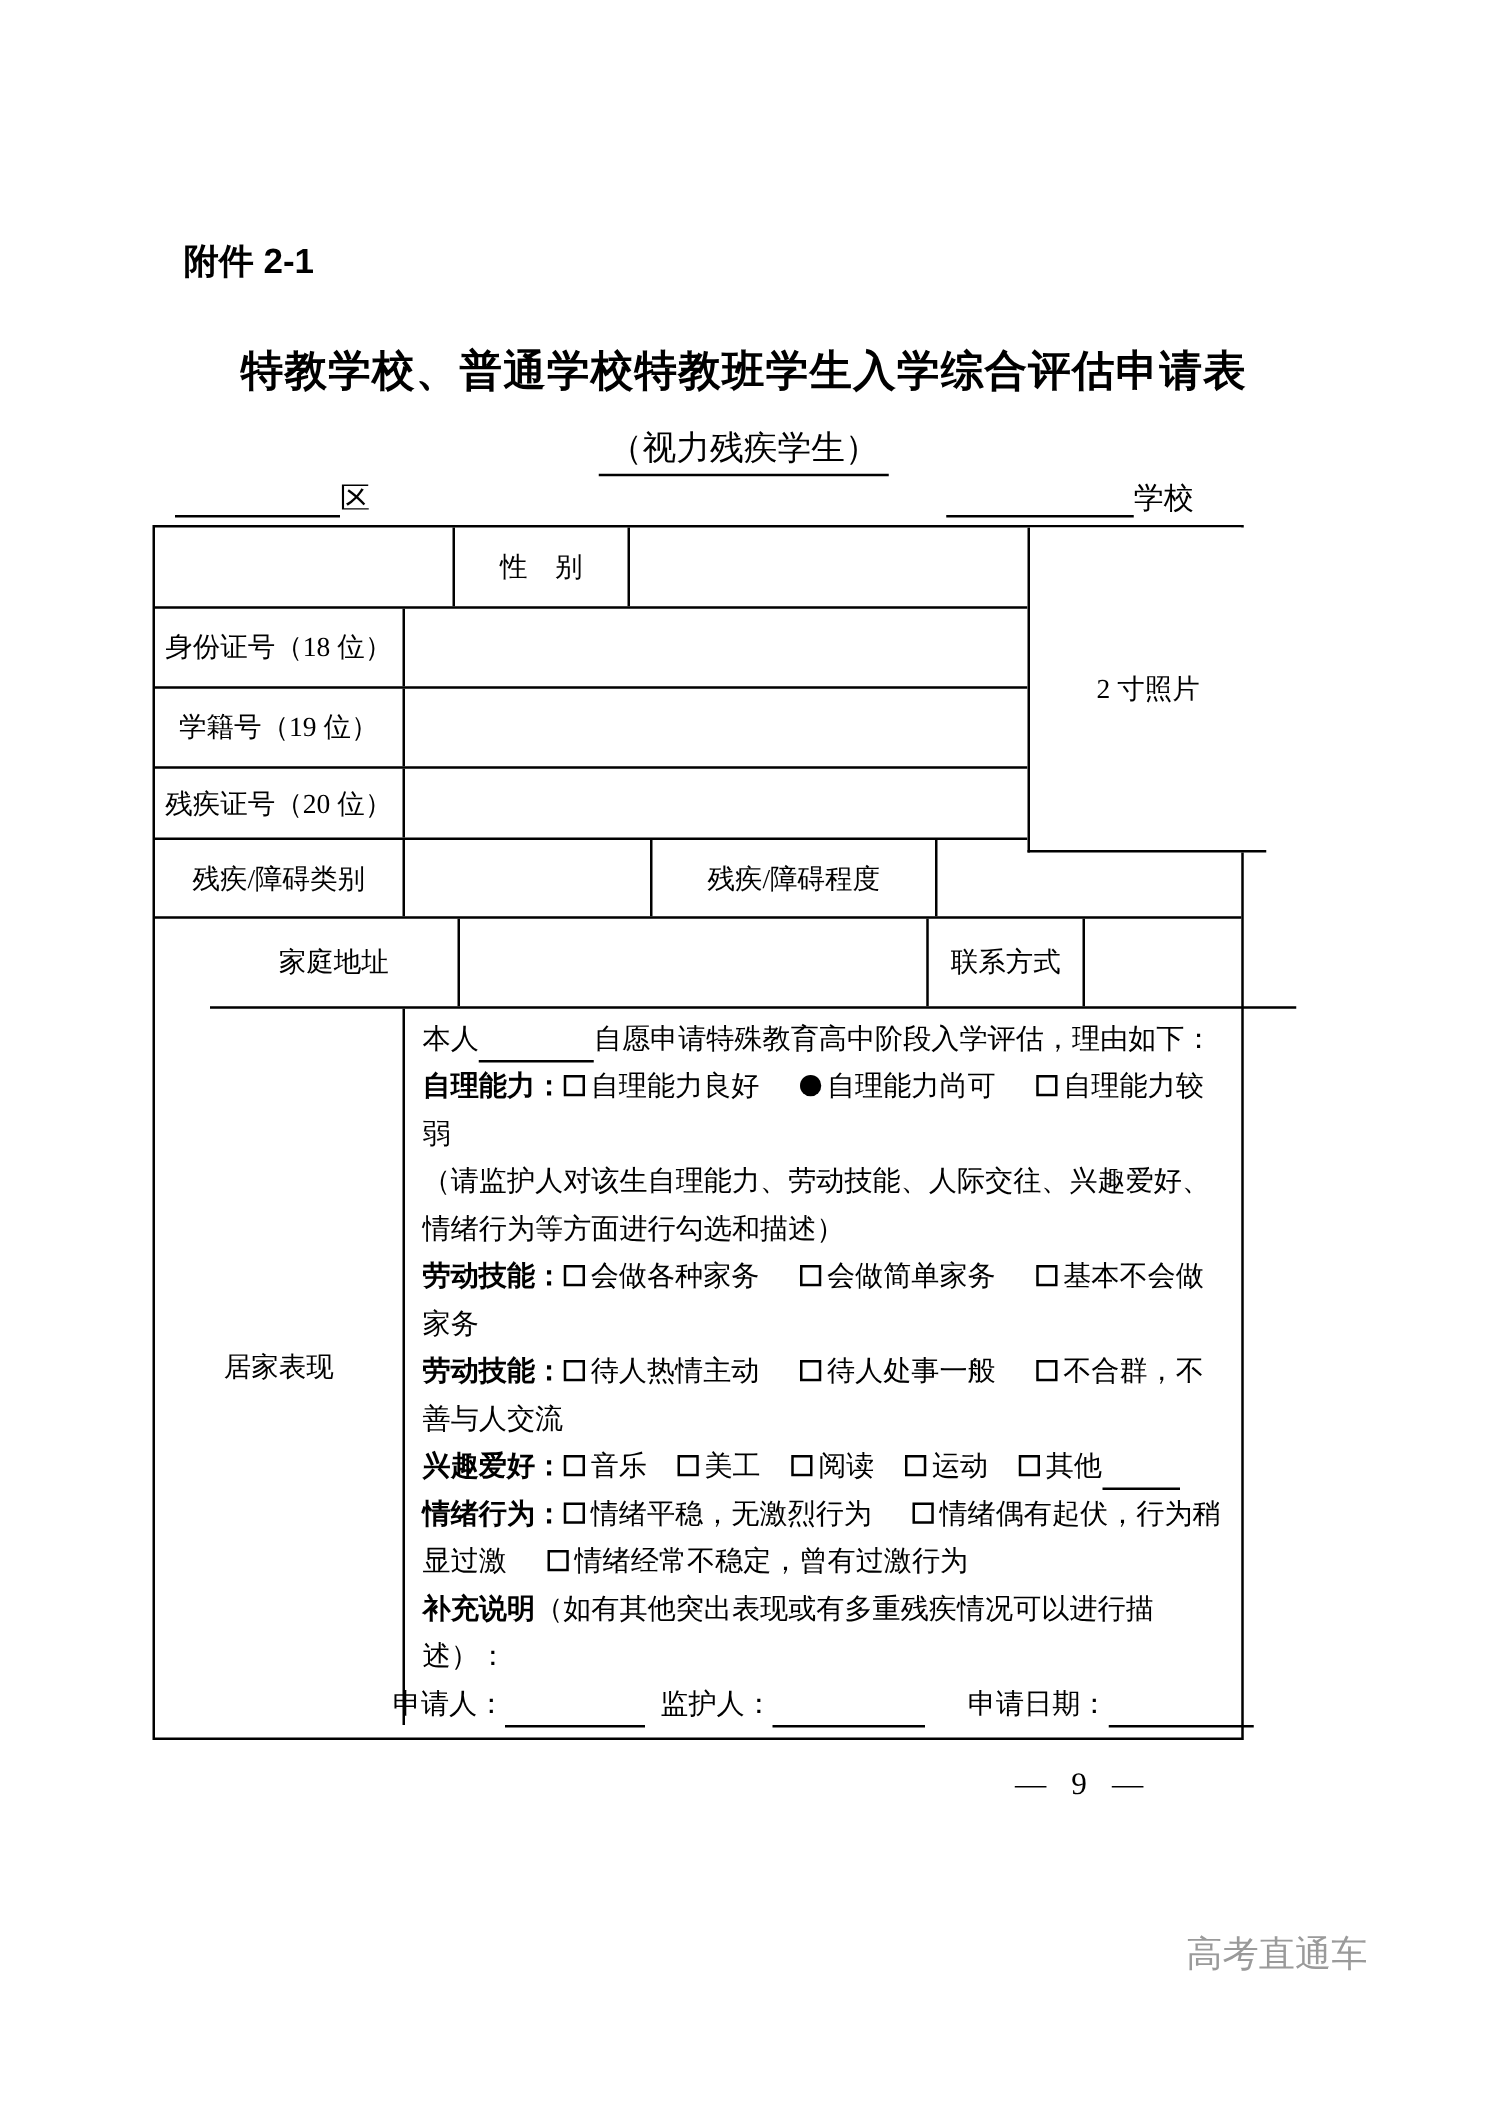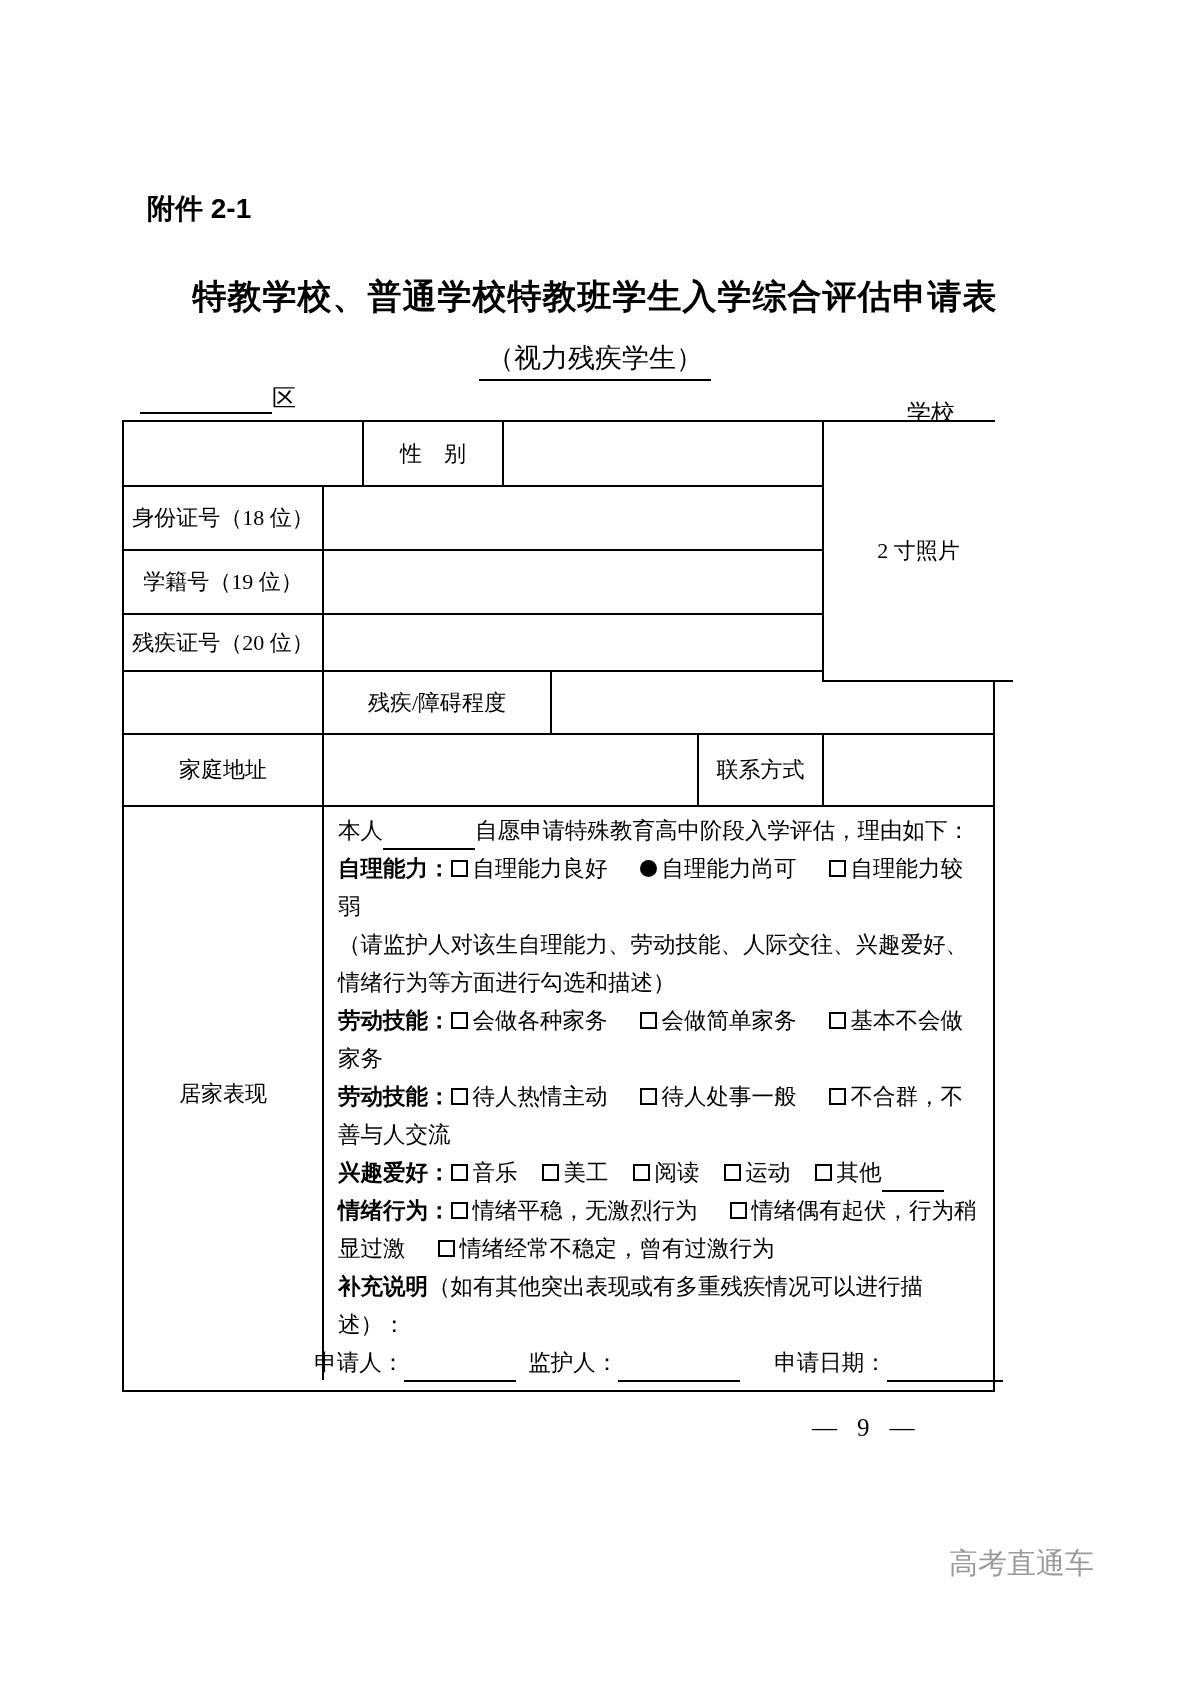--- a/index.html
+++ b/index.html
@@ -22,39 +22,39 @@
     font-family:"Liberation Sans", sans-serif; letter-spacing:1px;
   }
   .subtitle-wrap { position:absolute; left:0; top:340px; width:1190px; text-align:center; }
   .subtitle {
     display:inline-block; font-size:27px;
     border-bottom:2px solid #000; padding:0 8px 3px;
   }
 
   .region-line { position:absolute; left:0; top:382px; width:1190px; height:32px; font-size:24px; }
   .district-field { position:absolute; left:140px; top:0; }
-  .school-field   { position:absolute; right:235px; top:15px; }
+  .school-field   { position:absolute; right:235px; top:0; }
   .blankline { display:inline-block; border-bottom:2px solid #000; height:26px; vertical-align:bottom; }
   .bl-district { width:132px; }
   .bl-school   { width:150px; }
 
   
   .form-table {
     position:absolute; left:122px; top:420px;
     width:873px; height:972px;
     border:2px solid #000; background:#fff;
   }
   .trow { display:flex; width:869px; }
   .trow-part { width:698px; }           
   .r1 { height:65px; border-bottom:2px solid #000; }
   .r2 { height:64px; border-bottom:2px solid #000; }
   .r3 { height:64px; border-bottom:2px solid #000; }
   .r4 { height:57px; border-bottom:2px solid #000; }
   .r5 { height:63px; border-bottom:2px solid #000; }
-  .r6 { height:72px; border-bottom:2px solid #000; }
+  .r6 { height:72px; border-bottom:2px solid #000;margin-left:44px; }
   .r7 { height:573px; }
   .cell {
     display:flex; align-items:center; justify-content:center;
     font-size:22px; text-align:center; height:100%;
   }
   .cell + .cell { border-left:2px solid #000; }
   .w-label { width:198px; }
   .w-nameblank { width:238px; }
   .w-gender { width:140px; }
   .w-genderblank { width:122px; }
@@ -152,20 +152,21 @@
     </div>
 
     <div class="trow trow-part r4">
       <div class="cell w-label">残疾证号（20 位）</div>
       <div class="cell w-wideblank"></div>
     </div>
 
     <div class="photo-cell">2 寸照片</div>
 
     <div class="trow r5">
+      <div class="cell w-label">残疾/障碍类别</div>
       <div class="cell w-typeblank"></div>
       <div class="cell w-degree">残疾/障碍程度</div>
       <div class="cell w-degreeblank"></div>
     </div>
 
     <div class="trow r6">
       <div class="cell w-label">家庭地址</div>
       <div class="cell w-addrblank"></div>
       <div class="cell w-contact">联系方式</div>
       <div class="cell w-contactblank"></div>

